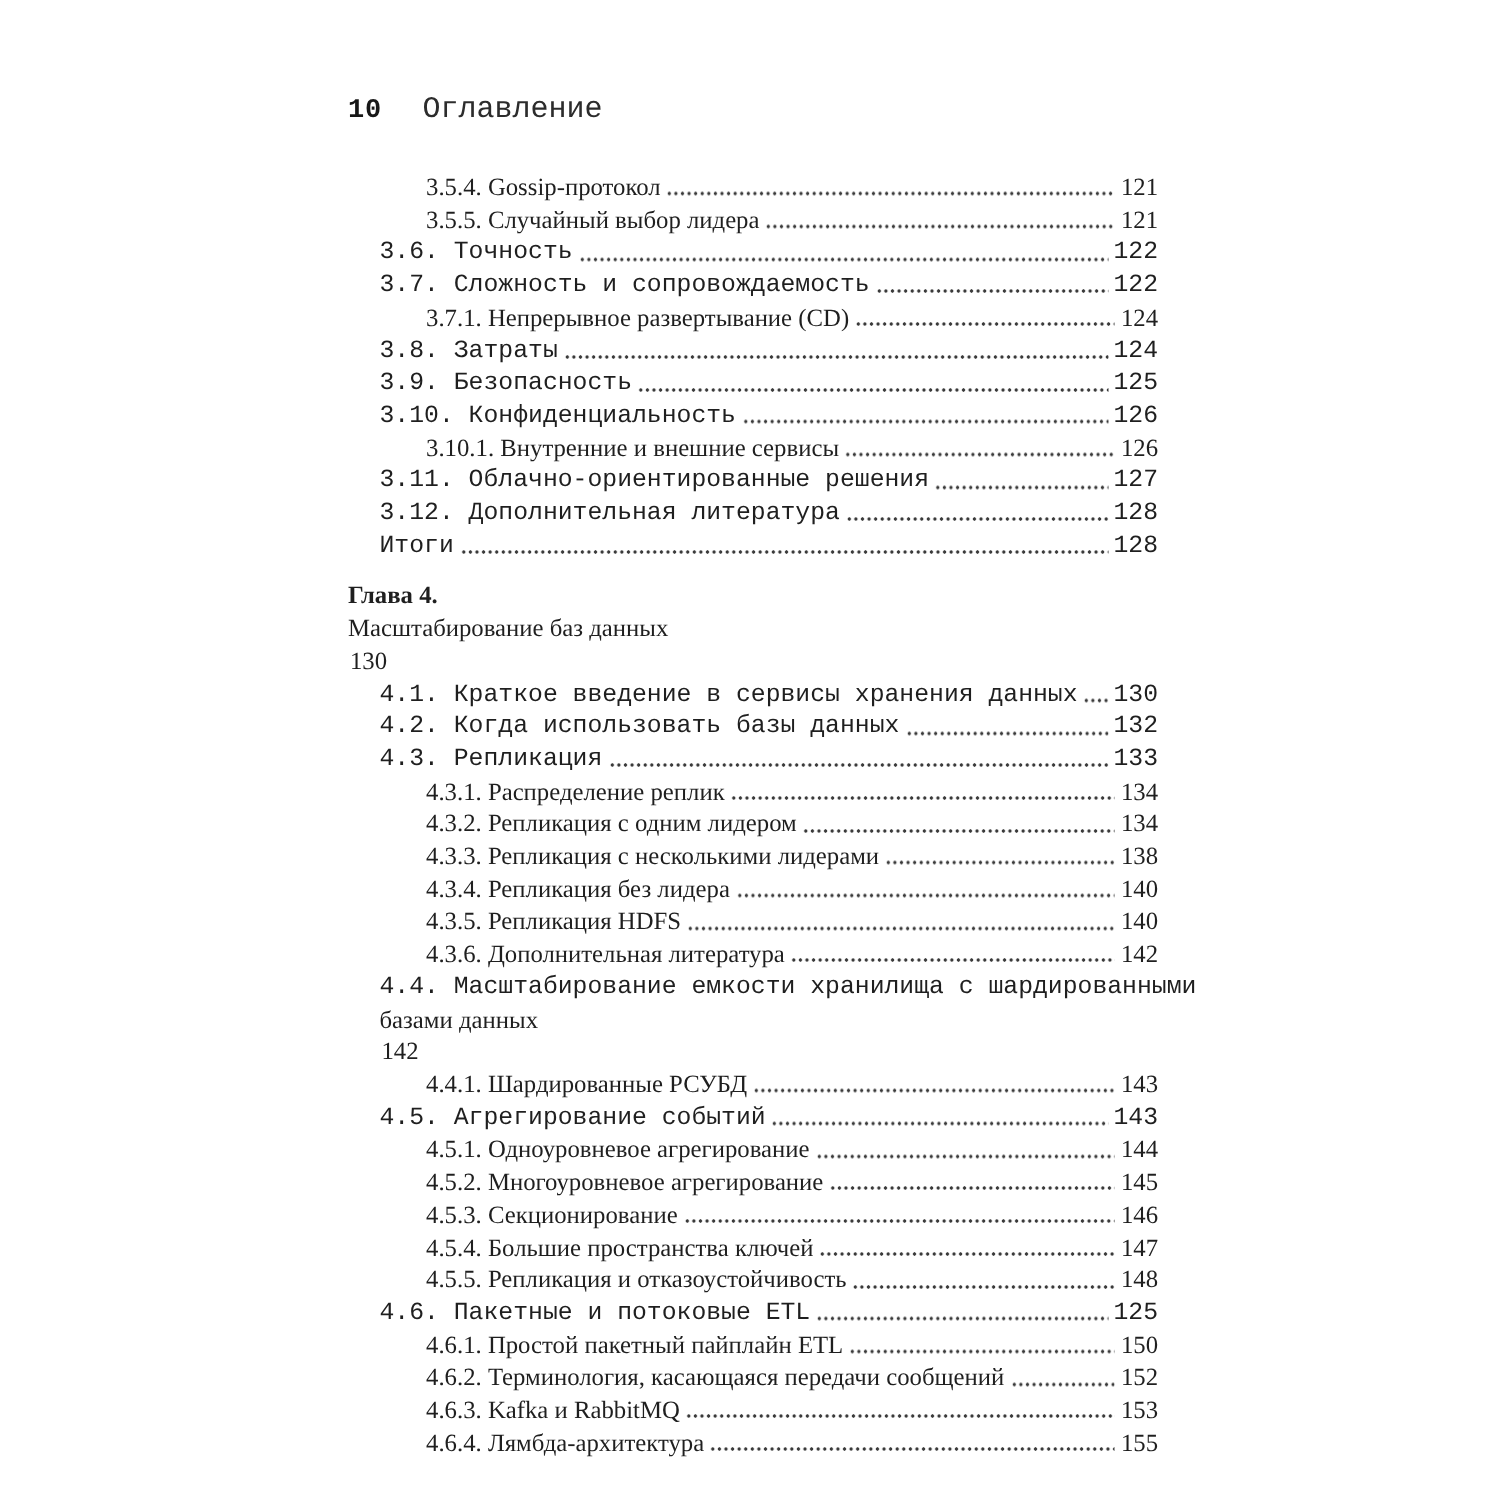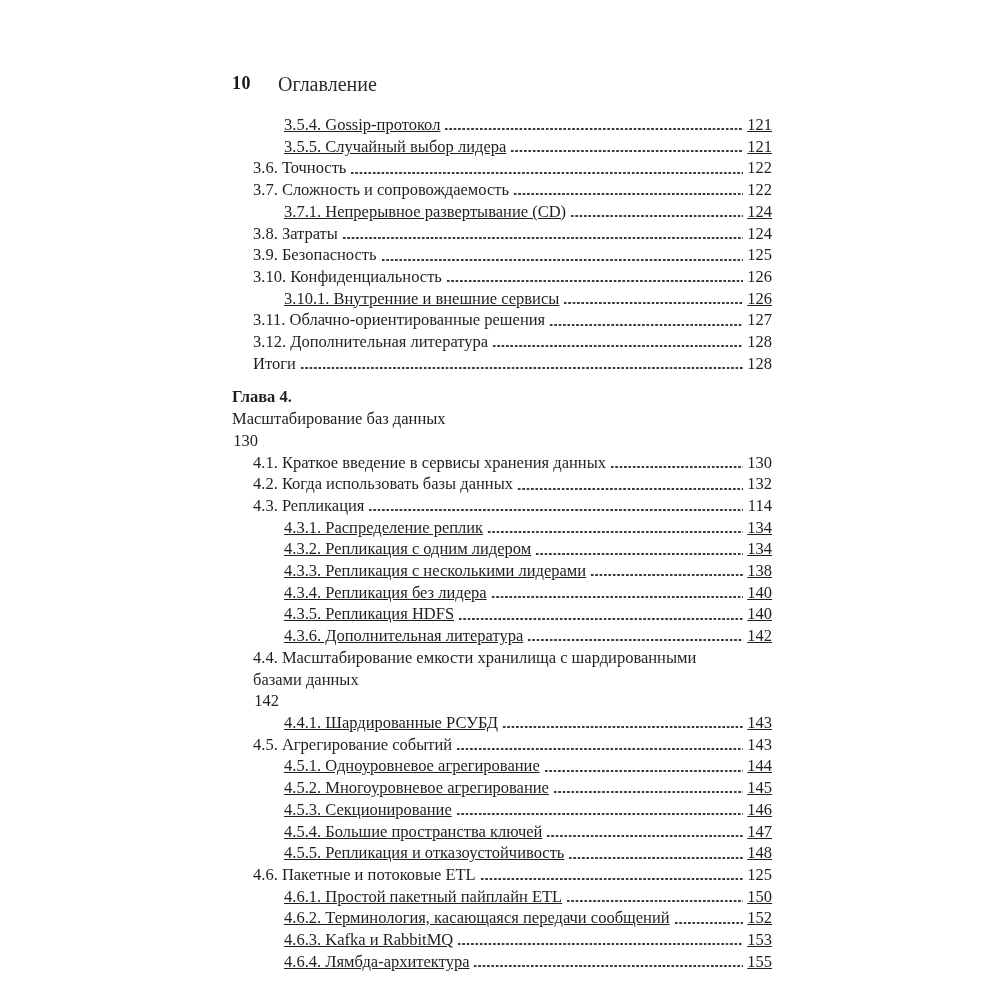--- a/index.html
+++ b/index.html
@@ -14,42 +14,42 @@
     font-family:"Liberation Serif", serif;
     color:var(--text);
     position:relative;
     overflow:hidden;
   }
   .page{position:absolute;inset:0;}
 
   
   .pg-header{
     position:absolute;
-    left:232px;top:73px;
-    display:flex;align-items:flex-start;gap:27px;
-    font-family:Liberation Serif, serif;
+    left:232px;top:62px;
+    display:flex;align-items:center;gap:27px;
+    font-family:Liberation Mono, monospace;
   }
   .pg-num{font-weight:700;font-size:18px;color:#171717;letter-spacing:.5px;}
   .pg-title{font-size:20px;color:#2c2c2c;}
 
   
   .toc{
     position:absolute;
     left:232px;top:114px;
     width:540px;
   }
   .row{
     display:flex;
     align-items:baseline;
     font-size:16.5px;
     line-height:21.7px;
     white-space:nowrap;
   }
-  .row.lvl1{padding-left:21px;}
-  .row.lvl2{padding-left:52px;text-decoration:underline;}
+  .row.lvl1{padding-left:21px;font-family:Liberation Mono, monospace;}
+  .row.lvl2{padding-left:52px;}
   .row.cont{padding-left:21px;flex-direction:column;}
   .row.brk{margin-top:12px;flex-direction:column;}
   .prefix{font-weight:700;margin-right:.30em;}
   .label{flex:0 0 auto;}
   .dots{
     flex:1 1 auto;
     min-width:12px;
     align-self:stretch;
     margin:0 3px 0 4px;
     background-image:radial-gradient(circle, var(--dots) 1.05px, transparent 1.35px);
@@ -144,21 +144,21 @@
         <span class="pg">130</span>
       </div>
       <div class="row lvl1">
         <span class="label">4.2. Когда использовать базы данных</span>
         <span class="dots"></span>
         <span class="pg">132</span>
       </div>
       <div class="row lvl1">
         <span class="label">4.3. Репликация</span>
         <span class="dots"></span>
-        <span class="pg">114</span>
+        <span class="pg">133</span>
       </div>
       <div class="row lvl2">
         <span class="label">4.3.1. Распределение реплик</span>
         <span class="dots"></span>
         <span class="pg">134</span>
       </div>
       <div class="row lvl2">
         <span class="label">4.3.2. Репликация с одним лидером</span>
         <span class="dots"></span>
         <span class="pg">134</span>

